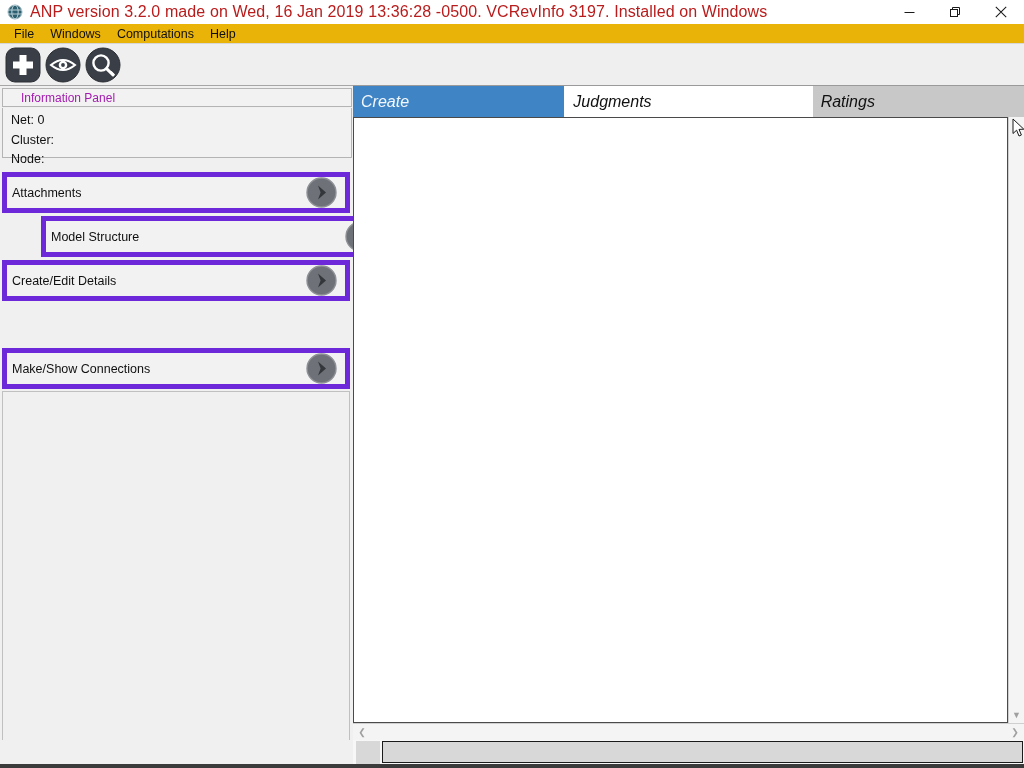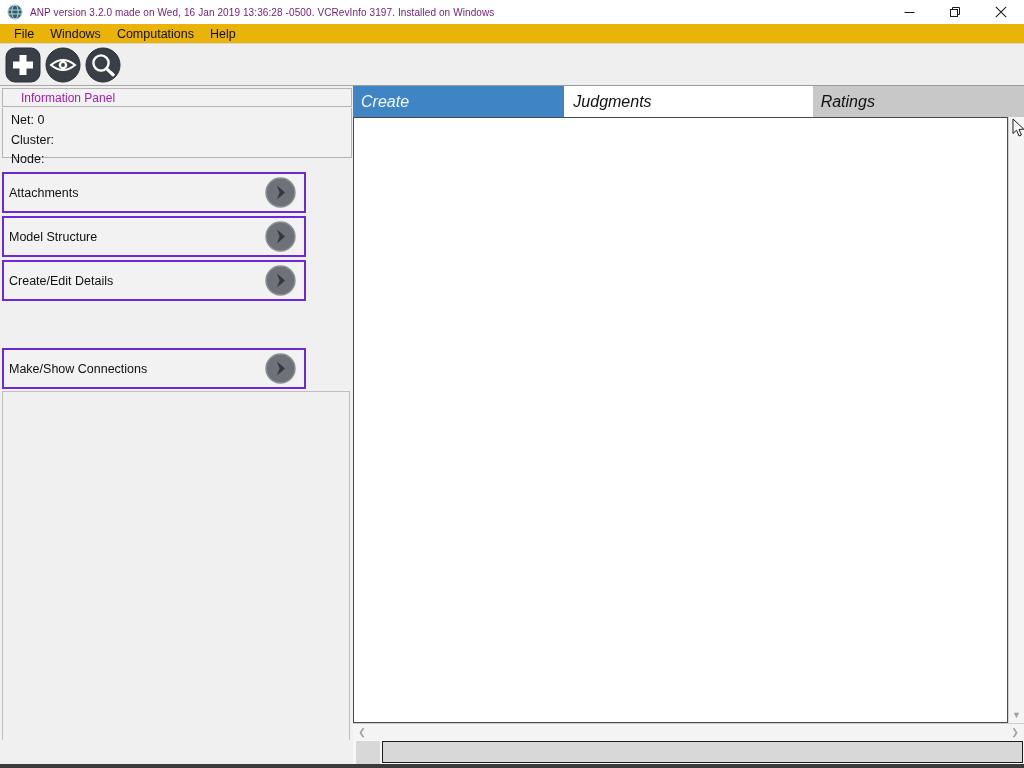--- a/index.html
+++ b/index.html
@@ -27,22 +27,22 @@
     background: #ffffff;
     display: flex;
     align-items: center;
   }
   .app-icon {
     width: 16px; height: 16px;
     margin-left: 7px; margin-right: 7px;
     flex: 0 0 auto;
   }
   .title-text {
-    font-size: 10px;
-    color: #701a75;
+    font-size: 16px;
+    color: #b91c1c;
     white-space: nowrap;
     letter-spacing: 0.1px;
   }
   .win-controls {
     position: absolute;
     right: 0; top: 0;
     height: 24px;
     display: flex;
   }
   .win-btn {
@@ -125,23 +125,23 @@
   }
   .ip-info div {
     font-size: 12.5px;
     color: #101010;
     line-height: 19.5px;
     white-space: nowrap;
   }
   .acc-row {
     position: absolute;
     left: 2px;
-    width: 304px; height: 41px;
+    width: 348px; height: 41px;
     background: #f2f2f2;
-    border: 2px solid #6d28d9;
+    border: 5px solid #6d28d9;
     box-sizing: border-box;
     display: flex;
     align-items: center;
   }
   .acc-label {
     font-size: 12.5px;
     color: #101010;
     padding-left: 5px;
     white-space: nowrap;
   }
@@ -371,21 +371,21 @@
       <span class="acc-label">Attachments</span>
       <span class="acc-arrow">
         <svg width="31" height="31" viewBox="0 0 31 31">
           <circle cx="15.5" cy="15.5" r="14.5" fill="#6e7278"></circle>
           <circle cx="15.5" cy="15.5" r="14.5" fill="none" stroke="#8d9095" stroke-width="1.4"></circle>
           <path d="M12 8.5 L20 15.5 L12 22.5 L14.6 15.5 Z" fill="#33373c"></path>
         </svg>
       </span>
     </div>
 
-    <div class="acc-row" style="top:128px;">
+    <div class="acc-row" style="top:128px;margin-left:39px;">
       <span class="acc-label">Model Structure</span>
       <span class="acc-arrow">
         <svg width="31" height="31" viewBox="0 0 31 31">
           <circle cx="15.5" cy="15.5" r="14.5" fill="#6e7278"></circle>
           <circle cx="15.5" cy="15.5" r="14.5" fill="none" stroke="#8d9095" stroke-width="1.4"></circle>
           <path d="M12 8.5 L20 15.5 L12 22.5 L14.6 15.5 Z" fill="#33373c"></path>
         </svg>
       </span>
     </div>
 

